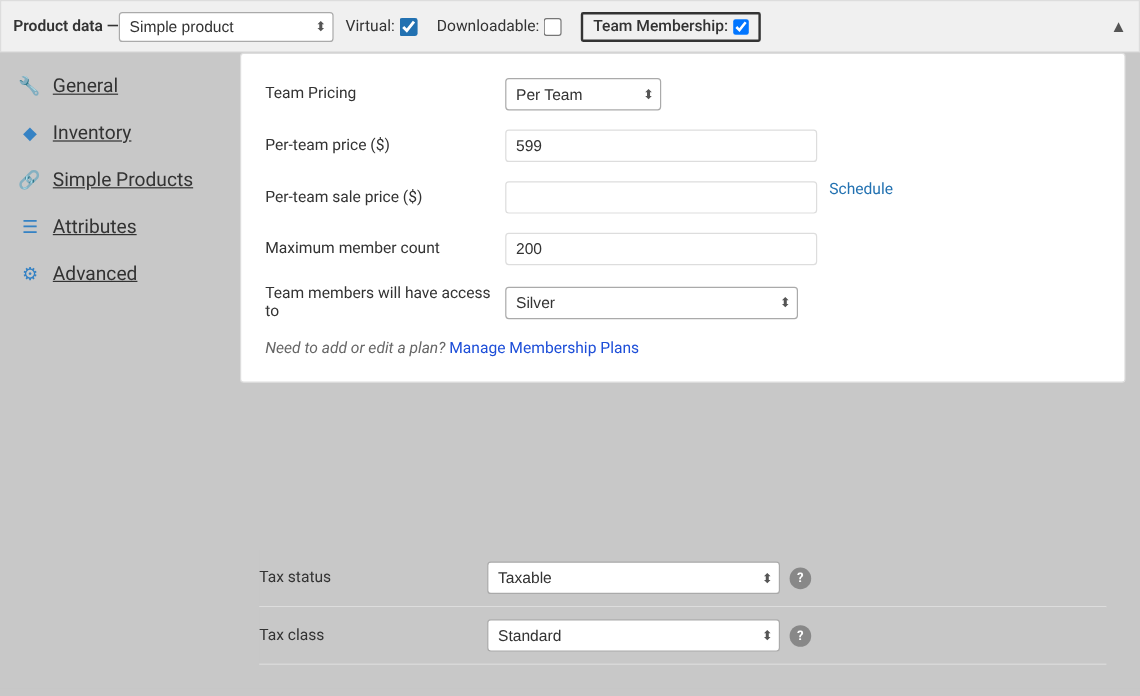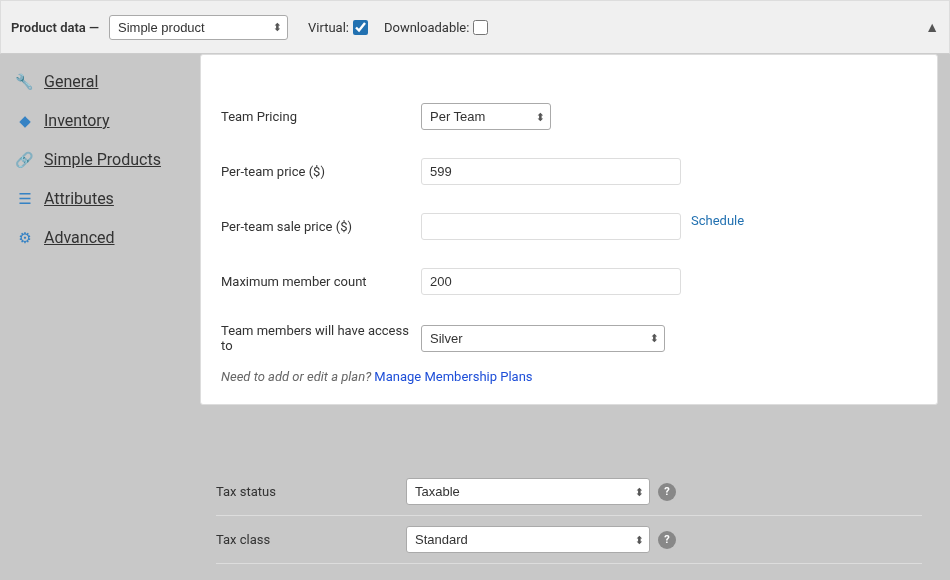--- a/index.html
+++ b/index.html
@@ -20,22 +20,21 @@
     }
 
     
     .header-bar {
       background: #f0f0f0;
       border: 1px solid #ddd;
       border-bottom: 1px solid #ccc;
       display: flex;
       align-items: center;
       padding: 0 10px;
-      height: 54px;
-      gap: 10px;
+      height: 44px;
     }
 
     .header-label {
       font-weight: 600;
       font-size: 13px;
       color: #333;
       white-space: nowrap;
     }
 
     .product-type-select {
@@ -166,21 +165,20 @@
       left: 0;
       right: 12px;
       z-index: 10;
     }
 
     .form-row {
       display: flex;
       align-items: center;
       margin-bottom: 16px;
       gap: 10px;
-      margin-top: 28px;
     }
 
     .form-row label {
       width: 190px;
       min-width: 190px;
       font-size: 13px;
       color: #333;
     }
 
     .form-row .field-area {
@@ -322,20 +320,24 @@
       <label class="option-label">
         <span>Virtual:</span>
         <input type="checkbox" checked="" style="">
       </label>
 
       <label class="option-label">
         <span>Downloadable:</span>
         <input type="checkbox" style="">
       </label>
 
+      <div class="team-membership-box">
+        <span>Team Membership:</span>
+        <input type="checkbox" checked="" style="">
+      </div>
     </div>
 
     <span class="header-collapse">▲</span>
   </div>
 
   <div class="content-area">
 
     <div class="sidebar">
 
       <div class="sidebar-item">

